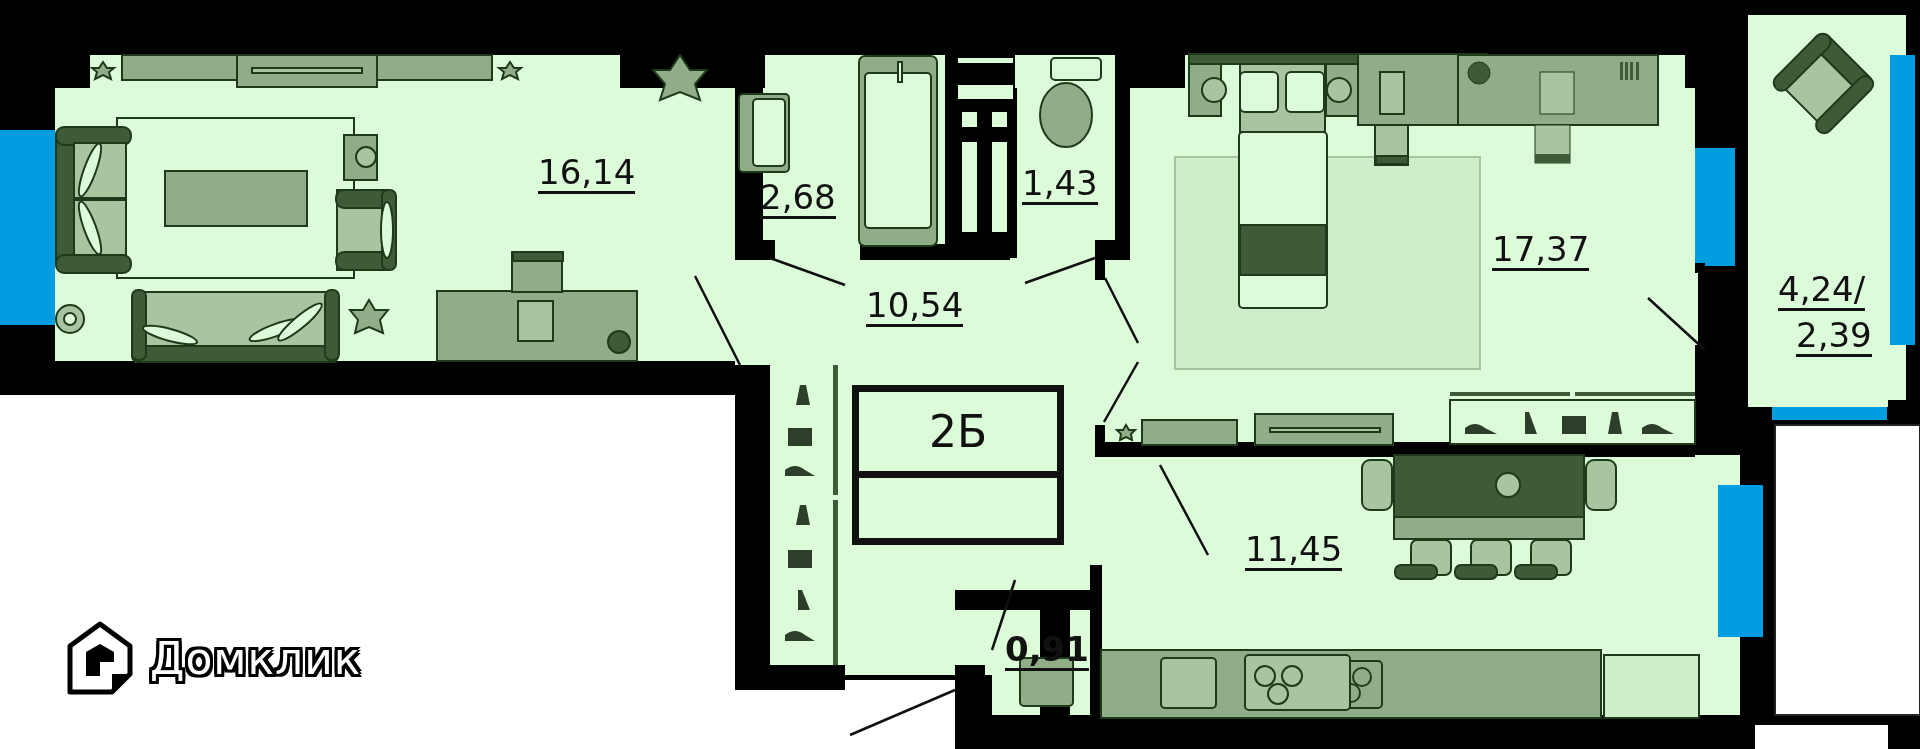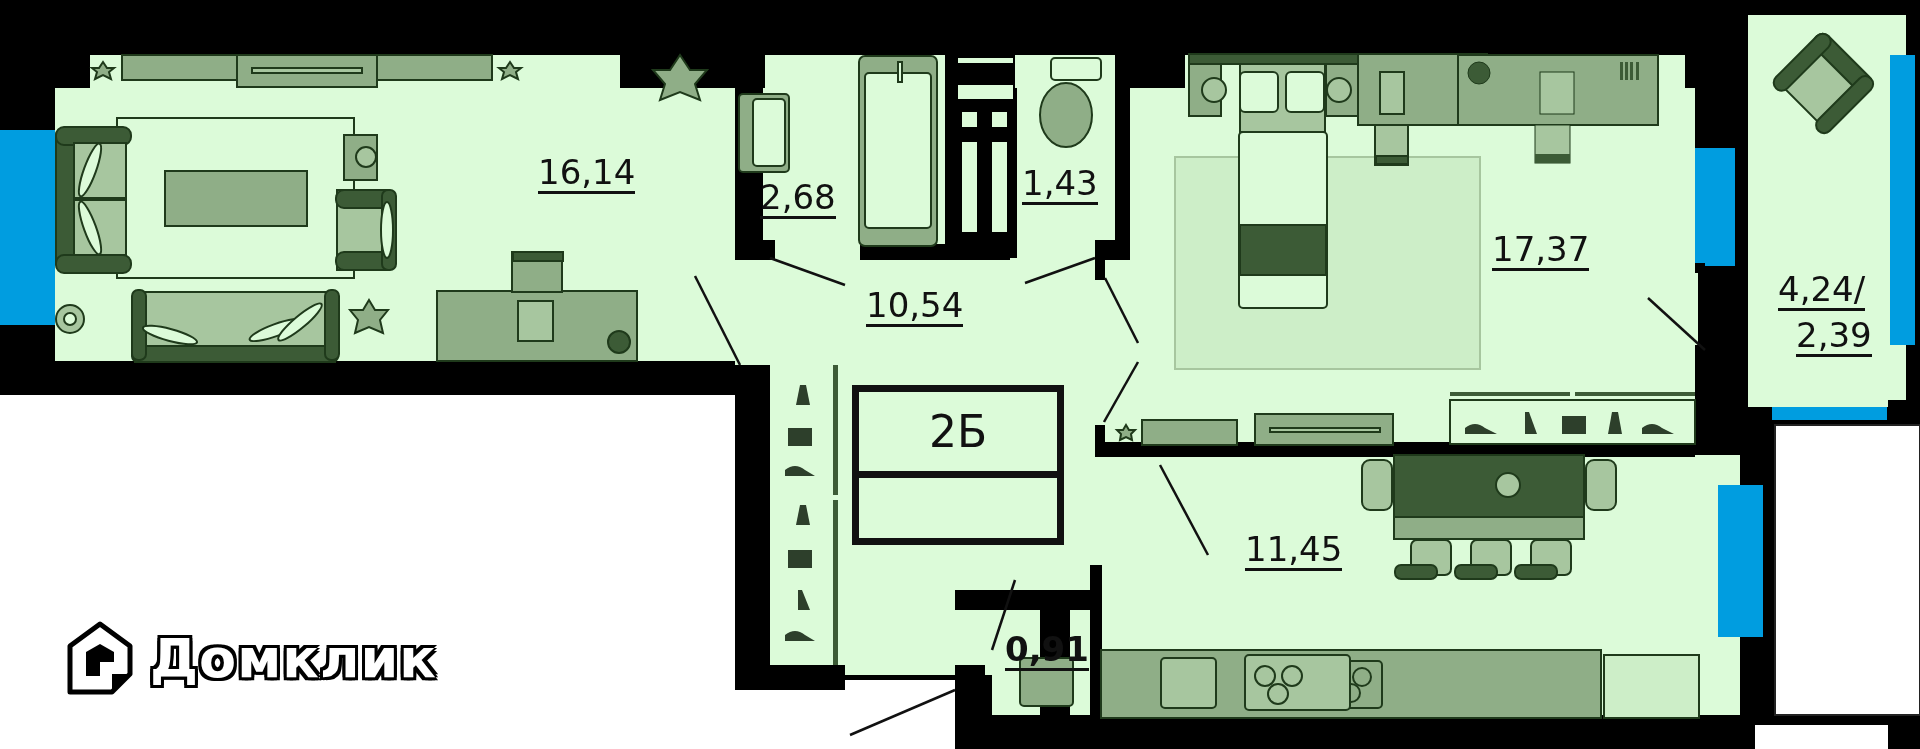--- a/index.html
+++ b/index.html
@@ -4,21 +4,21 @@
 <style>
   html,body{margin:0;padding:0;background:#fff;}
   body{width:1920px;height:749px;position:relative;overflow:hidden;font-family:"DejaVu Sans",sans-serif;}
   #plan{position:absolute;left:0;top:0;width:1920px;height:749px;}
   .area-label{position:absolute;font-family:"DejaVu Sans",sans-serif;font-size:34px;color:#111;line-height:1;
     border-bottom:3px solid #111;padding-bottom:2px;white-space:nowrap;}
   .badge{position:absolute;left:852px;top:385px;width:212px;height:160px;border:7px solid #111;box-sizing:border-box;background:#dcfbd9;}
   .badge .type{height:79px;border-bottom:7px solid #111;display:flex;align-items:center;justify-content:center;font-size:44px;color:#111;}
   .badge .total{height:67px;display:flex;align-items:center;justify-content:center;font-size:50px;color:#111;}
   .logo{position:absolute;left:60px;top:618px;display:flex;align-items:center;gap:10px;}
-  .logo-text{font-family:"DejaVu Sans",sans-serif;font-weight:bold;font-size:54px;color:#fff;
+  .logo-text{font-family:"DejaVu Sans",sans-serif;font-weight:normal;font-size:44px;color:#fff;
     text-shadow:-3px -3px 0 #000,3px -3px 0 #000,-3px 3px 0 #000,3px 3px 0 #000,0 3px 0 #000,0 -3px 0 #000,3px 0 0 #000,-3px 0 0 #000;letter-spacing:1px;}
 </style>
 </head>
 <body>
 
 <svg id="plan" viewBox="0 0 1920 749" xmlns="http://www.w3.org/2000/svg">
 
   <g>
     <rect x="0" y="0" width="1920" height="395" fill="#000"></rect>
     <rect x="735" y="380" width="420" height="300" fill="#000"></rect>

